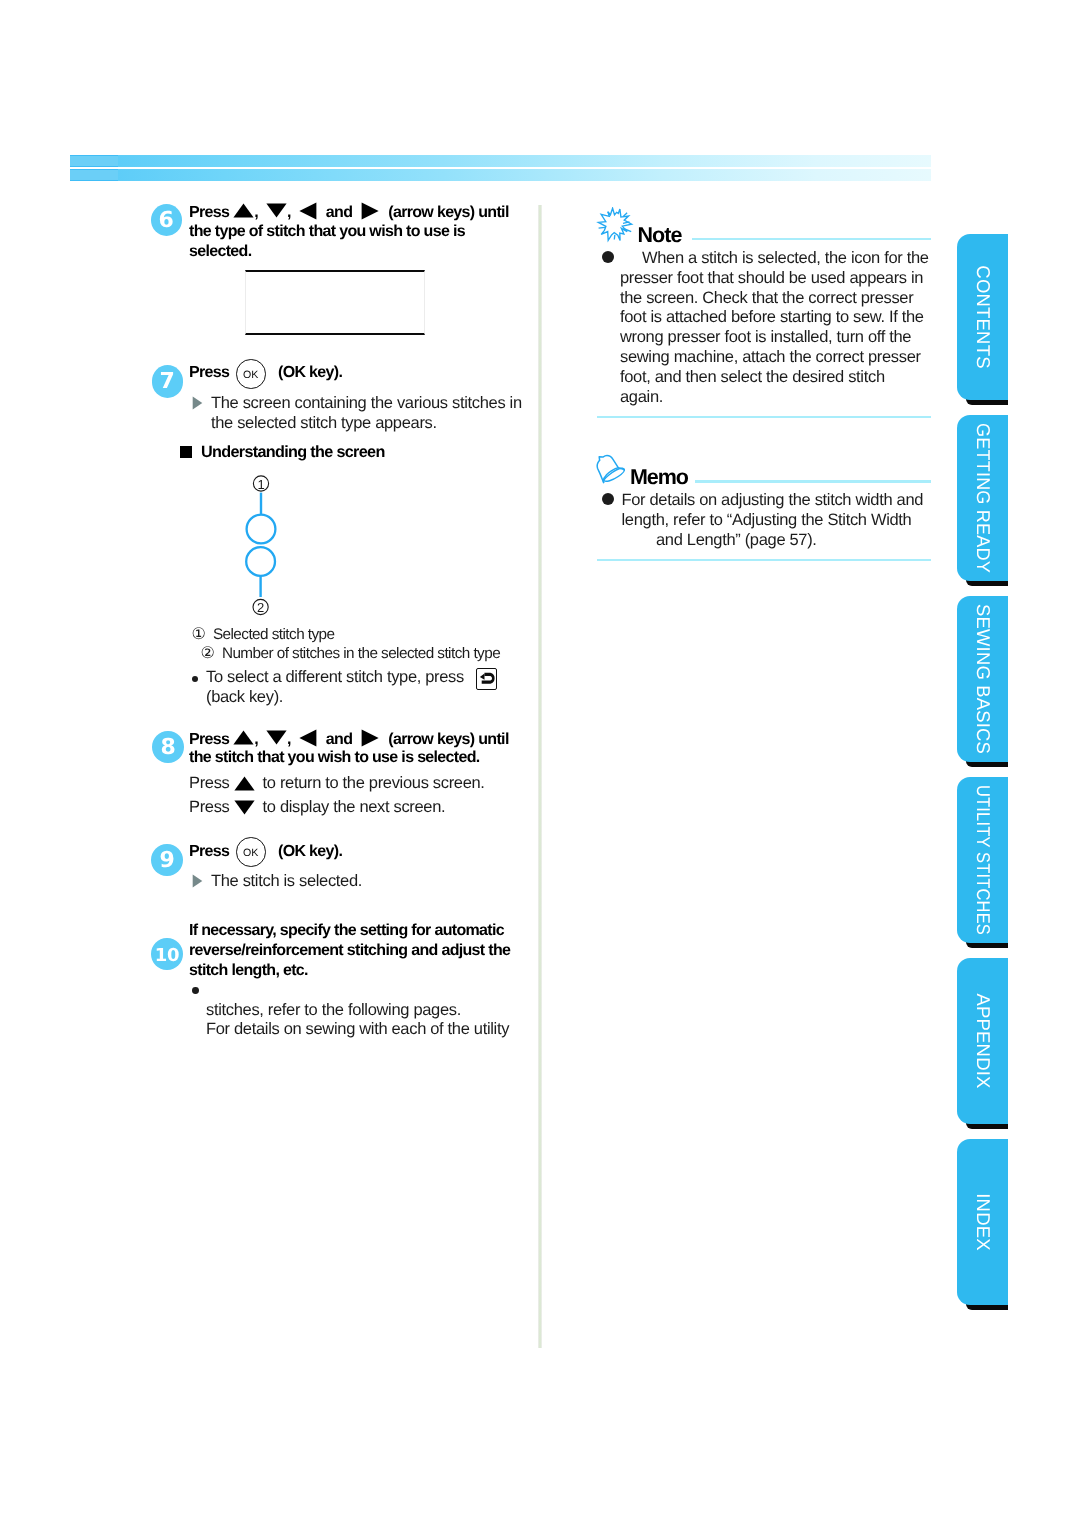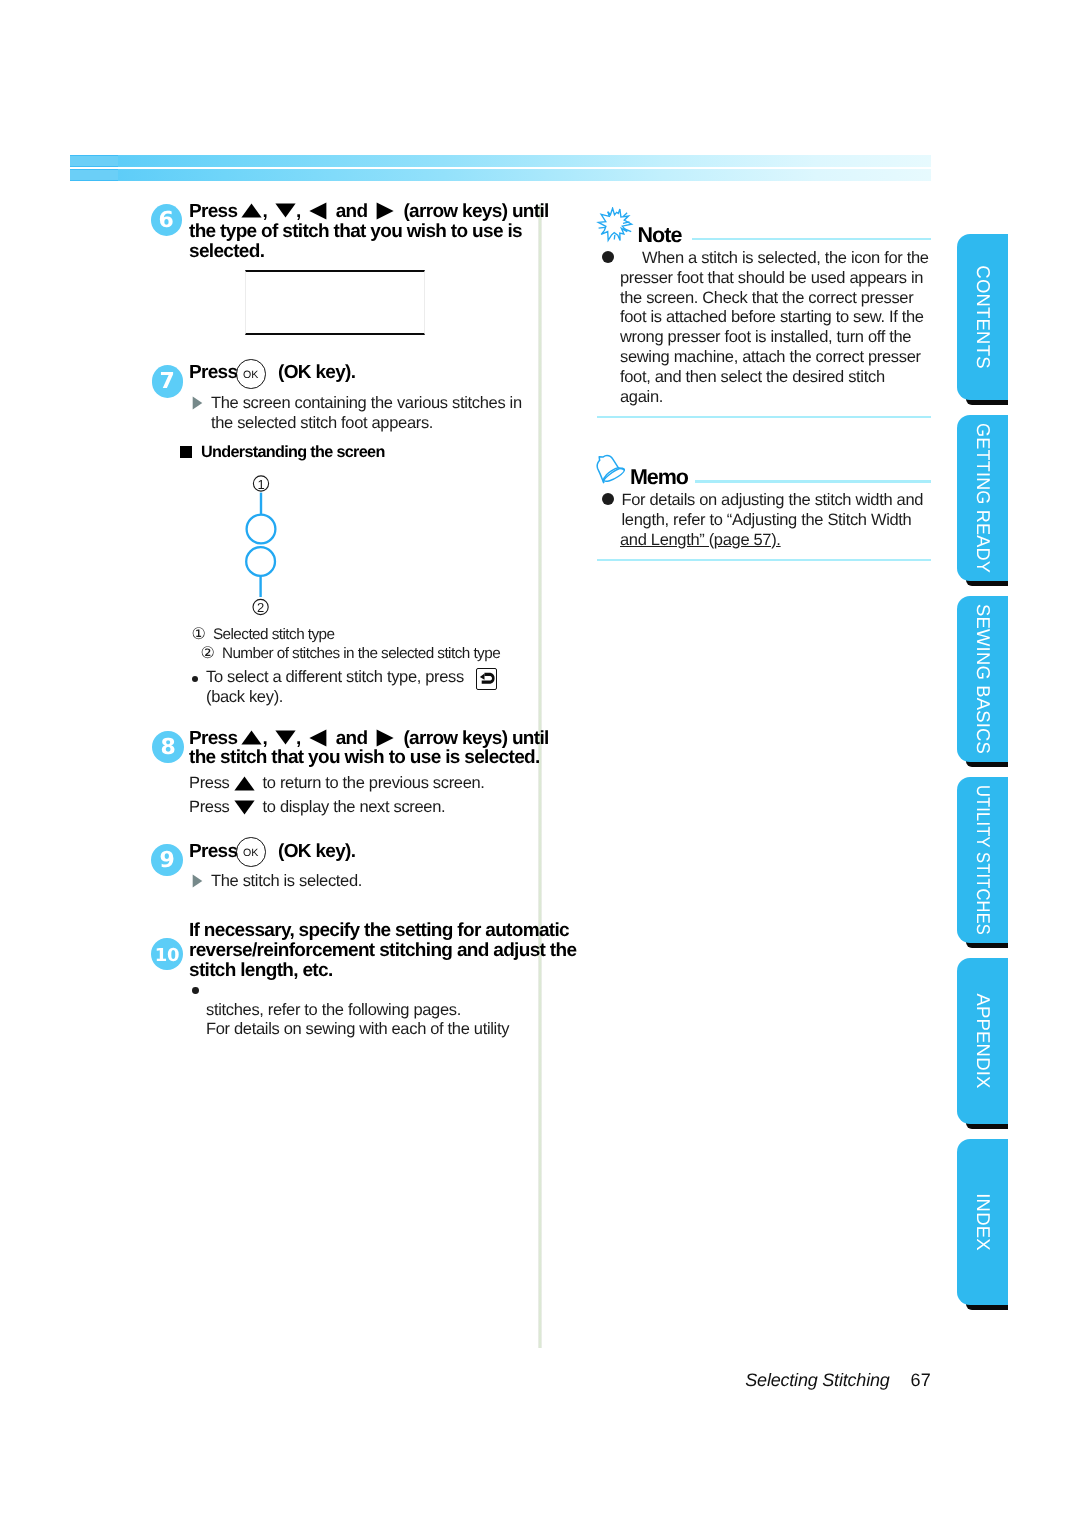--- a/index.html
+++ b/index.html
@@ -15,21 +15,21 @@
     border-top:1.4px solid #40bdf6;border-bottom:1.4px solid #40bdf6;box-sizing:border-box;}
   .hdr-grad{position:absolute;left:48px;top:0;right:0;height:100%;
     background:linear-gradient(to right,#5ecdf8 0%,#6fd5f9 13%,#93e1fb 40%,#c2f0fd 67%,#ddf7fe 86%,#e7fafe 100%);}
 
   
   .col-div{position:absolute;left:537.9px;top:204.9px;width:4.1px;height:1143px;
     background:linear-gradient(to right,#f0f0f0 0%,#e4eade 22%,#d6e7cd 50%,#e4eade 78%,#f0f0f0 100%);}
   .abs{position:absolute;}
 
   
-  .tbold{font-size:19px;letter-spacing:-0.67px;font-weight:700;color:#000;line-height:19.4px;}
+  .tbold{font-size:16px;letter-spacing:-0.67px;font-weight:700;color:#000;line-height:19.4px;}
   .tnorm{font-size:16.5px;letter-spacing:-0.33px;font-weight:400;color:#1c1c1c;line-height:19.4px;}
   .tsmall{font-size:15.3px;letter-spacing:-0.55px;font-weight:400;color:#1c1c1c;line-height:19.4px;}
 
   
   .step-badge{position:absolute;width:31.5px;height:32.2px;border-radius:50%;background:#5ccdf7;}
   .step-badge b{position:absolute;left:0;top:0;width:100%;height:100%;display:flex;
     align-items:center;justify-content:center;color:#fff;font-weight:700;font-size:22px;
     font-family:"DejaVu Sans",sans-serif;letter-spacing:0px;padding-top:1px;box-sizing:border-box;}
   .step-badge.two b{font-size:18px;letter-spacing:-0.3px;padding-top:2px;box-sizing:border-box;}
 
@@ -132,21 +132,21 @@
     <div class="abs tbold" style="left:189px;top:362.8px;white-space:nowrap;"><span>Press</span></div>
     <div class="okkey" style="left:236px;top:359px;width:29.5px;height:29.5px;">
         <i>OK</i>
       </div>
     <div class="abs tbold" style="left:278px;top:362.8px;white-space:nowrap;">(OK key).</div>
 
     <svg class="tri-g" style="left:191.5px;top:396.4px;" width="11" height="14" viewBox="0 0 11 14">
         <path d="M0.7 0.6 L10.3 7 L0.7 13.4 Z"></path>
       </svg>
     <div class="abs tnorm" style="left:211px;top:393.8px;white-space:nowrap;">The screen containing the various stitches in</div>
-    <div class="abs tnorm" style="left:211px;top:413.8px;white-space:nowrap;">the selected stitch foot appears.</div>
+    <div class="abs tnorm" style="left:211px;top:413.8px;white-space:nowrap;">the selected stitch type appears.</div>
 
     <div class="sqbullet" style="left:180px;top:446px;width:12px;height:12px;"></div>
     <div class="abs tbold" style="left:201px;top:443px;white-space:nowrap;font-size:16.2px;">Understanding the screen</div>
 
     <svg class="abs" style="left:238px;top:470px;" width="50" height="150" viewBox="0 0 50 150">
       <circle cx="23" cy="13.5" r="7.6" fill="none" stroke="#1a1a1a" stroke-width="1.1"></circle>
       <text x="23" y="18.5" font-family="Liberation Sans, sans-serif" font-size="13" text-anchor="middle" fill="#1a1a1a">1</text>
       <rect x="21.8" y="22.6" width="2.4" height="22.5" fill="#23a8f2"></rect>
       <circle cx="23" cy="59" r="14.4" fill="none" stroke="#23a8f2" stroke-width="2.3"></circle>
       <circle cx="22.6" cy="91.5" r="14.4" fill="none" stroke="#23a8f2" stroke-width="2.3"></circle>
@@ -262,21 +262,20 @@
         <path d="M9.6 30.5 C8.8 29.4 10.8 26.4 14.9 23.0 C20.2 18.7 26.2 15.8 28.5 16.3 C29.5 16.5 30.0 17.1 30.1 18.0"></path>
         <path d="M24.4 15.8 C22.6 16.0 20.0 17.1 17.4 18.8 C13.7 21.2 11.0 24.2 10.7 26.0"></path>
       </g>
     </svg>
     <div class="panel-title" style="left:629.9px;top:465px;">Memo</div>
     <div class="rule" style="left:695.1px;top:480.4px;width:236px;"></div>
     <div class="dot" style="left:602px;top:493.4px;width:12.1px;height:12.1px;"></div>
     <div id="memo-lines">
         <div class="abs tnorm" style="left: 621.5px; top: 491.1px; white-space: nowrap;">For details on adjusting the stitch width and</div>
         <div class="abs tnorm" style="left: 621.5px; top: 510.8px; white-space: nowrap;">length, refer to “Adjusting the Stitch Width</div>
-        <div class="abs tnorm" style="left: 620px; top: 530.5px; white-space: nowrap; text-decoration: underline;">and Length” (page 57).</div>
+        <div class="abs tnorm" style="left: 656px; top: 530.5px; white-space: nowrap;">and Length” (page 57).</div>
       </div>
     <div class="rule" style="left:597.1px;top:558.9px;width:334px;"></div>
 
   </div>
 
-  <div class="footer"><span class="t">Selecting Stitching</span><span class="p">67</span></div>
 
 </div>
 
 </body></html>

